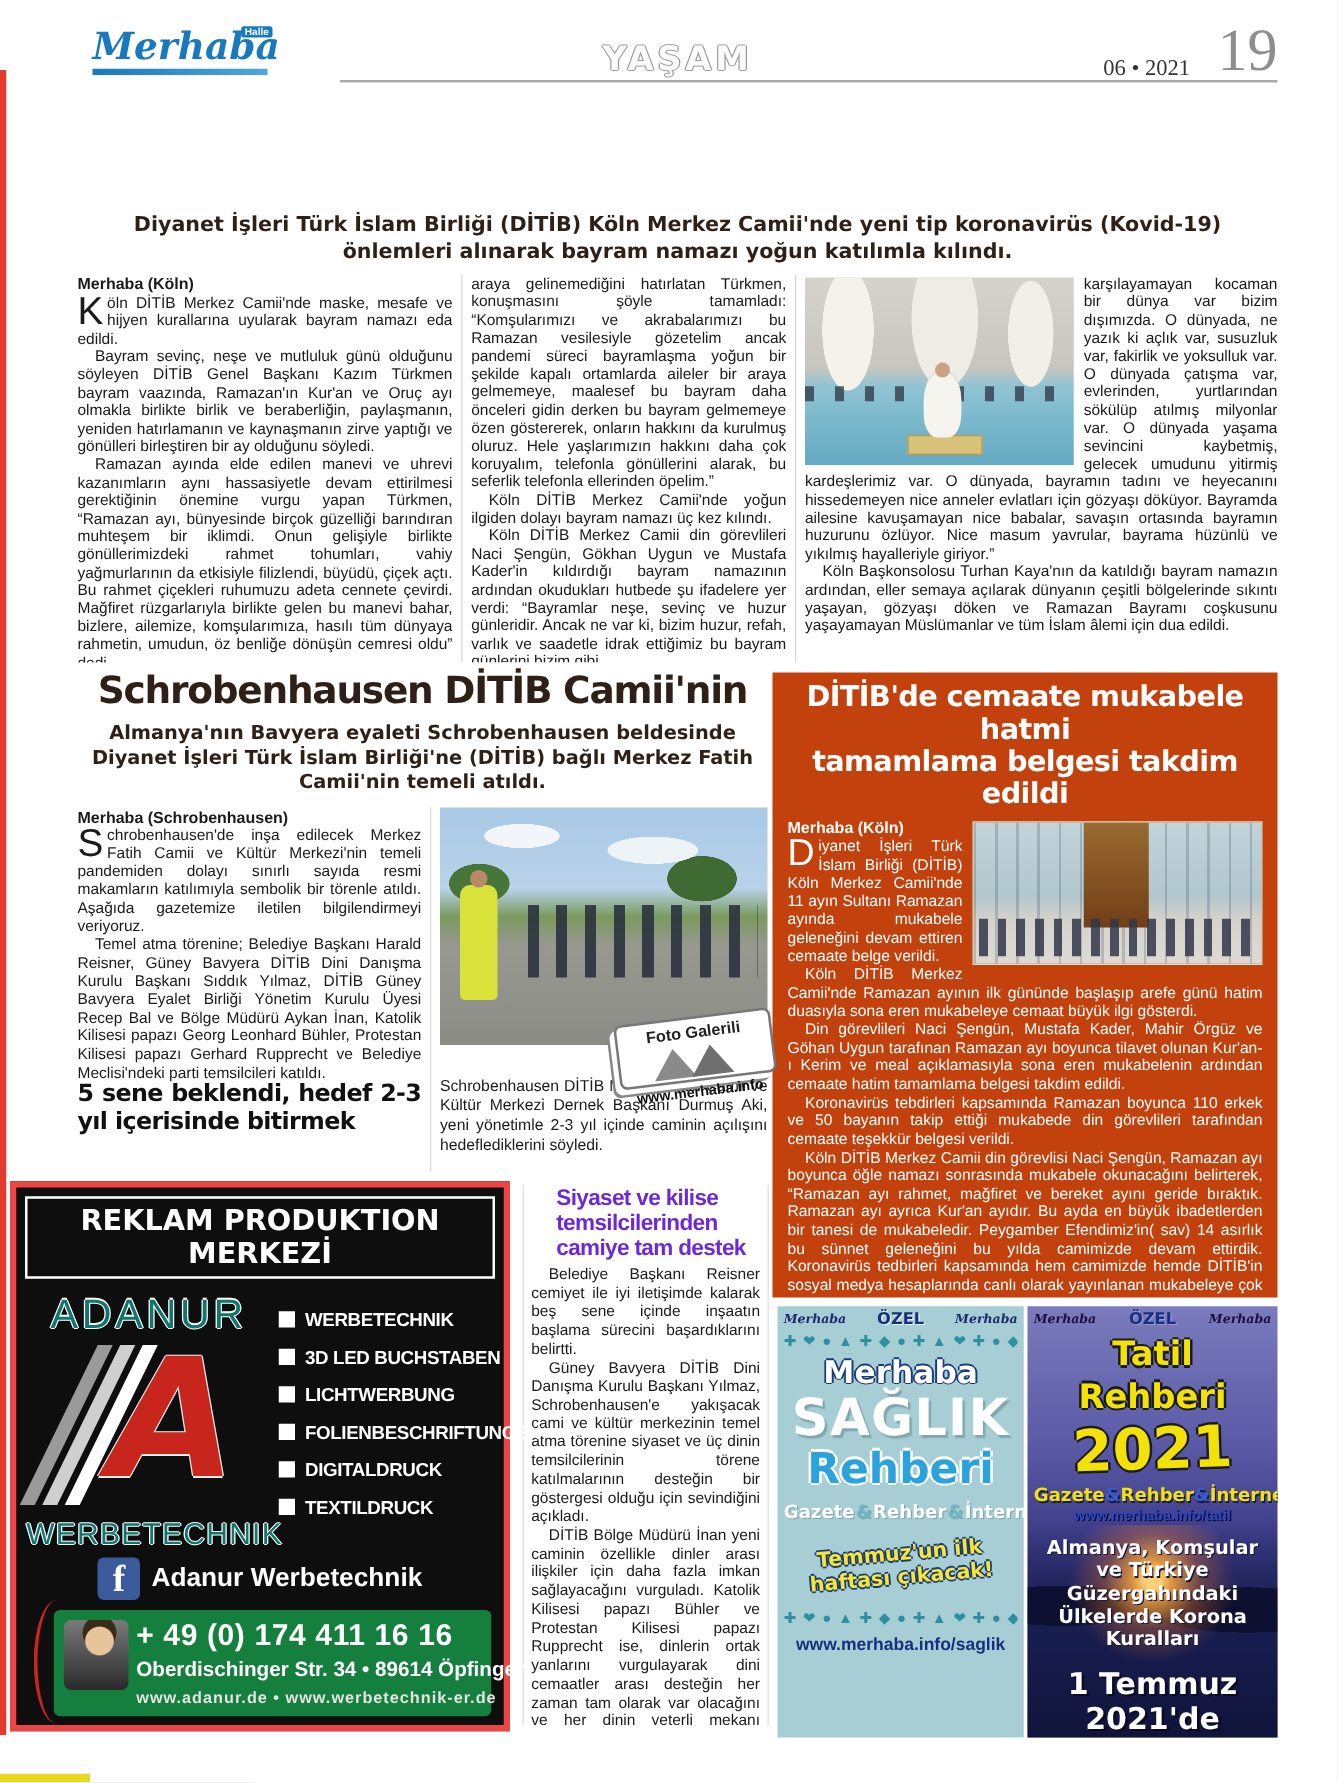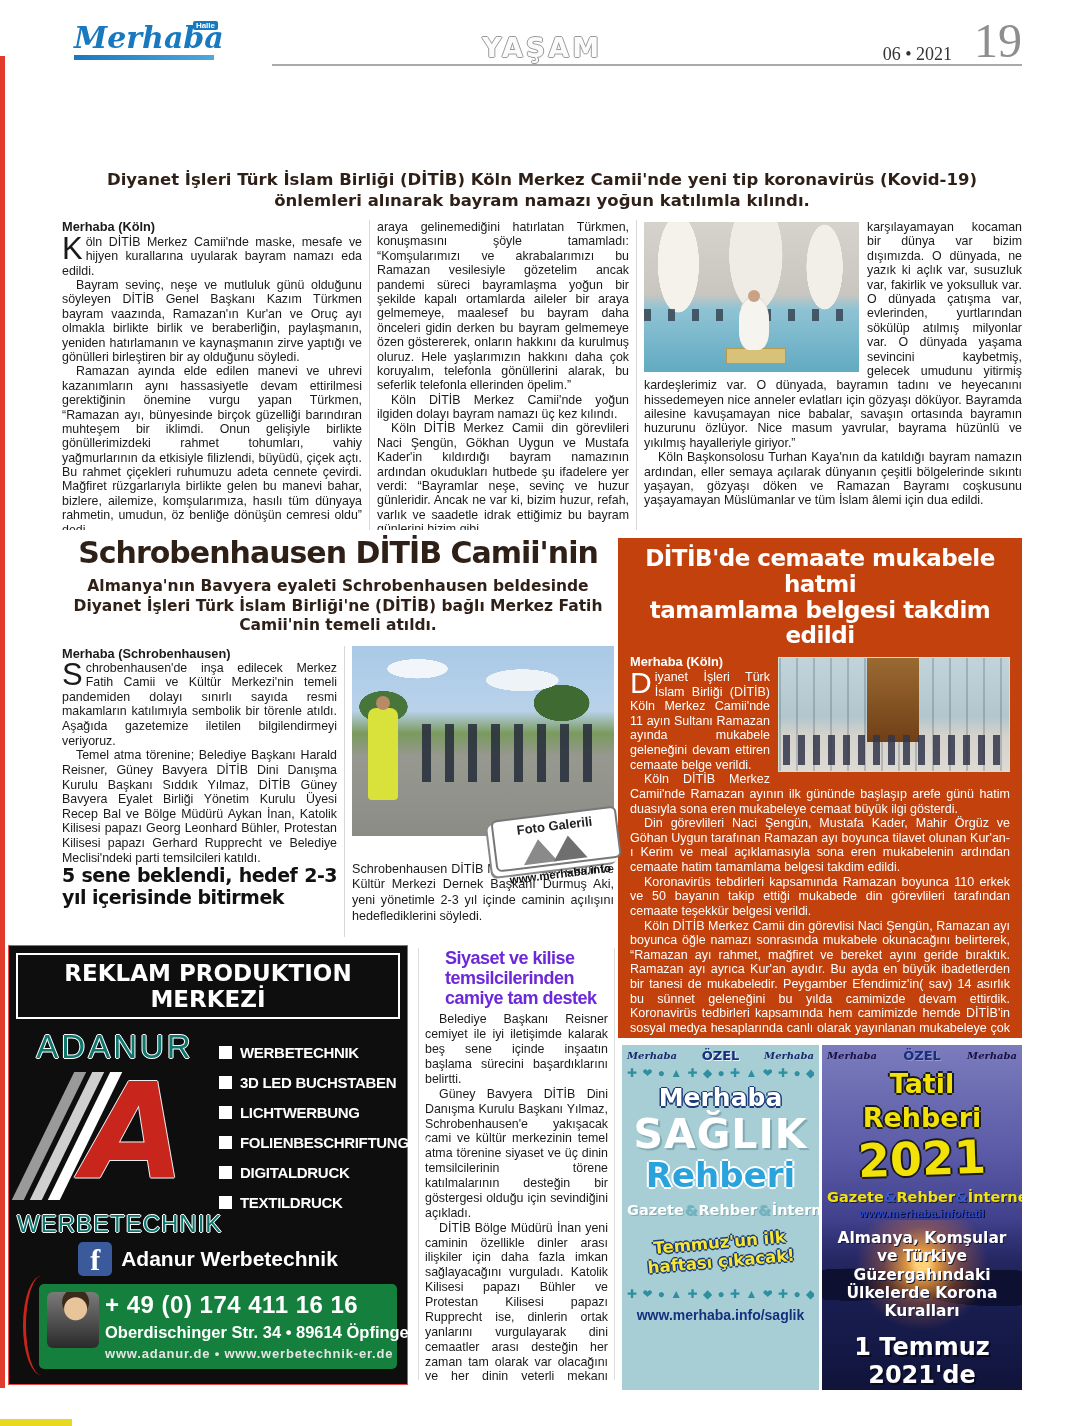--- a/index.html
+++ b/index.html
@@ -87,21 +87,21 @@
   .photo-green .door{position:absolute;left:88px;top:0;width:52px;height:84px;background:linear-gradient(180deg,#9a6a32,#713f16);}
   .photo-green .people{position:absolute;left:4px;right:4px;bottom:6px;height:30px;
         background:repeating-linear-gradient(90deg,#32364a 0 7px,rgba(0,0,0,0) 7px 15px);opacity:.85;}
   .green-dc{float:left;font-size:30px;line-height:24px;padding:1px 3px 0 0;}
   
   .siyaset{position:absolute;left:418px;top:948px;width:197px;height:432px;overflow:hidden;
         border-left:1px solid #ddd;border-right:1px solid #ddd;padding:0 6px;box-sizing:border-box;}
   .hl-siyaset{font-family:Liberation Sans, sans-serif;font-weight:800;font-size:18px;line-height:1.12;letter-spacing:-0.5px;color:#6d28d9;margin-bottom:4px;margin-left:20px;}
   .siyaset p{font-size:12.4px;line-height:1.2;text-align:justify;}
   
-  .ad{position:absolute;left:8px;top:945px;width:400px;height:440px;background:#0e0e0e;box-sizing:border-box;border:1px solid #ef4444;}
+  .ad{position:absolute;left:8px;top:945px;width:400px;height:440px;background:#0e0e0e;box-sizing:border-box;border:5px solid #ef4444;}
   .ad-banner{margin:7px;border:2px solid #fff;padding:5px 2px;text-align:center;color:#fff;
         font-family:"DejaVu Sans",sans-serif;font-weight:800;font-size:23px;letter-spacing:0;}
   .ad-main{display:flex;padding:2px 8px 0;}
   .ad-left{width:196px;text-align:center;}
   .outline-txt{color:#0f766e;text-shadow:1px 0 #fff,-1px 0 #fff,0 1px #fff,0 -1px #fff;}
   .adanur{font-size:33px;letter-spacing:3px;font-weight:400;}
   .a-logo{position:relative;height:142px;margin-top:2px;}
   .a-logo .s{position:absolute;top:4px;width:12px;height:128px;transform:skewX(-26deg);}
   .a-logo .s1{left:26px;background:#9a9a9a;}
   .a-logo .s2{left:44px;background:#cfcfcf;}

